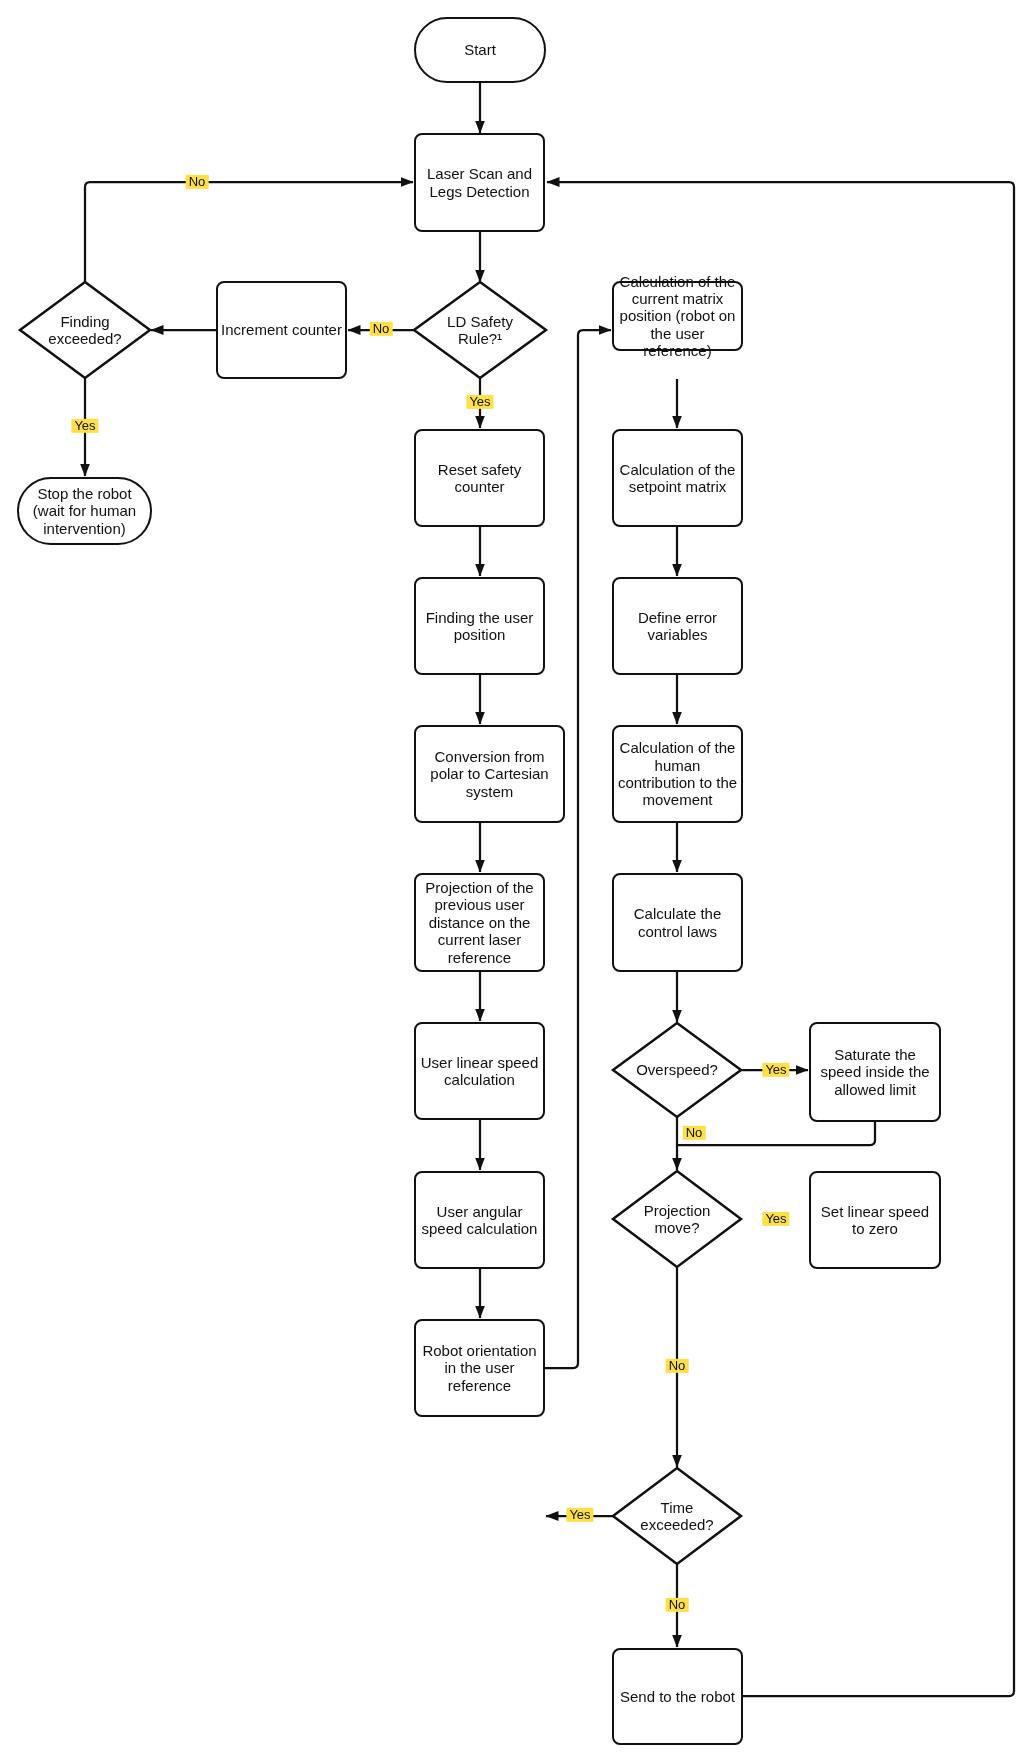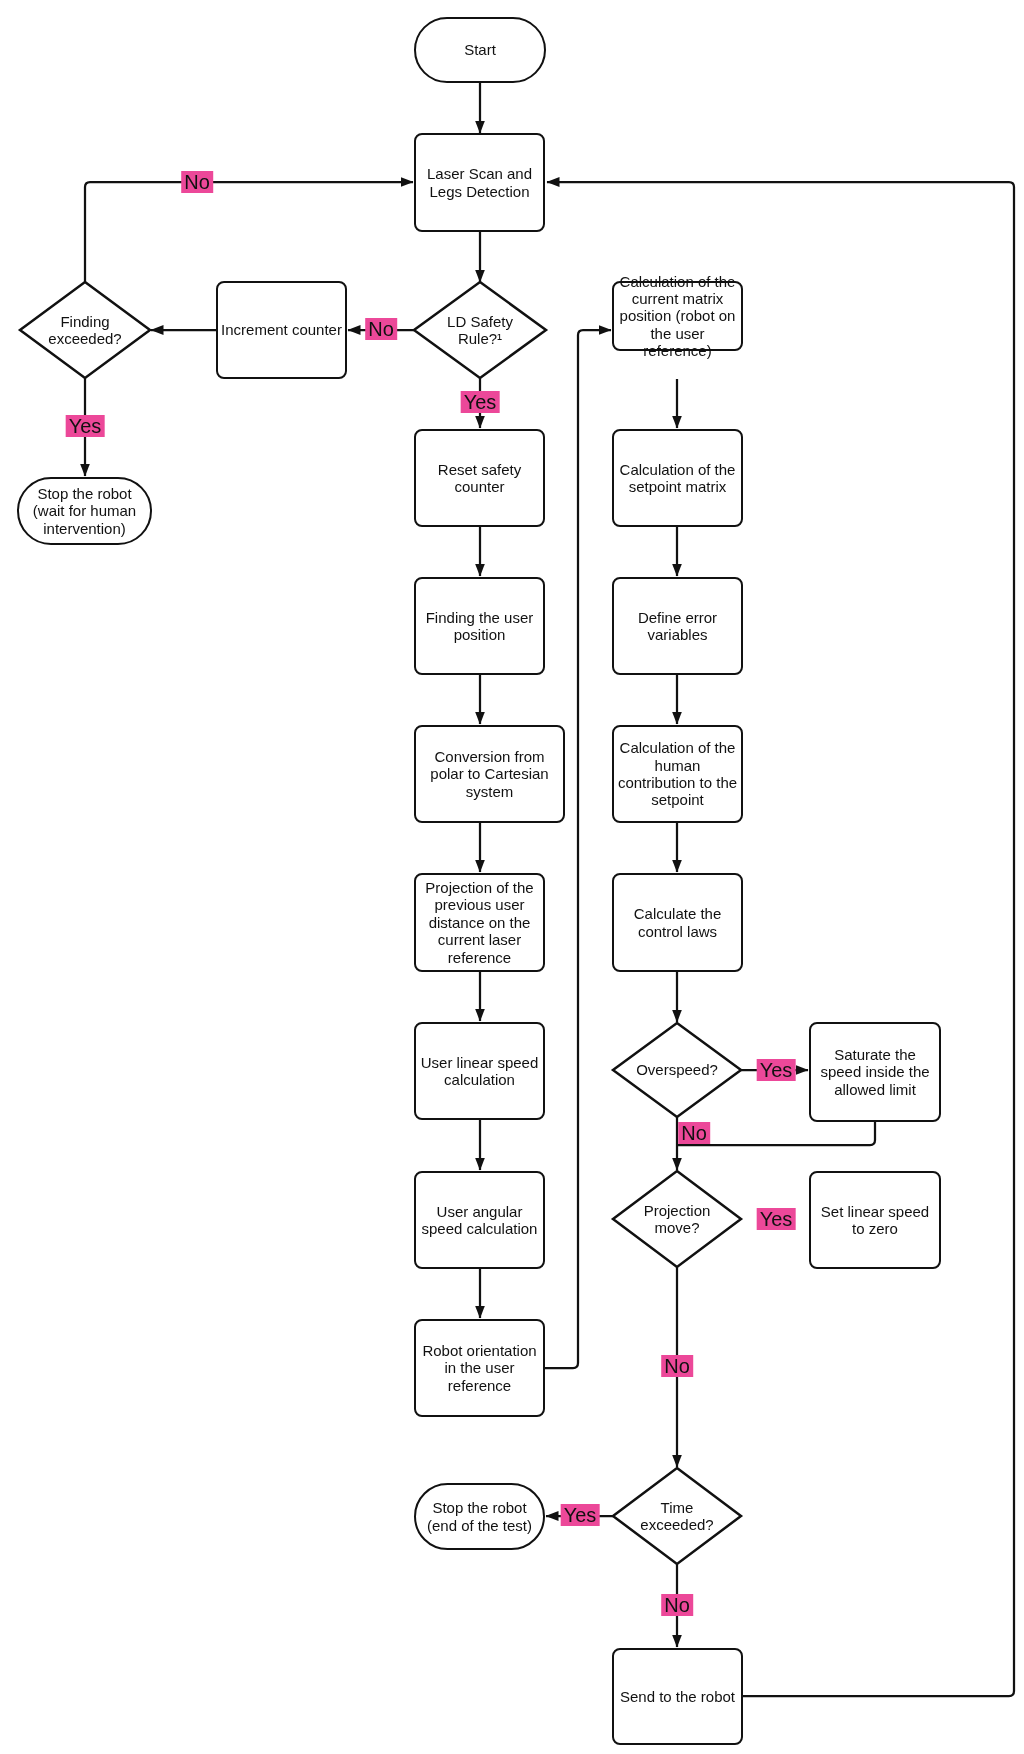--- a/index.html
+++ b/index.html
@@ -14,21 +14,21 @@
     display:flex;align-items:center;justify-content:center;
     text-align:center;font-size:15px;line-height:1.16;padding:12px 2px;
   }
   .term{border-radius:34px;}
   .dlabel{
     position:absolute;transform:translate(-50%,-50%);
     text-align:center;font-size:15px;line-height:1.16;
   }
   .elabel{
     position:absolute;transform:translate(-50%,-50%);
-    font-size:20px;line-height:1.1;background:#ec4899;padding:0 3px;
+    font-size:13px;line-height:1.1;background:#fde047;padding:0 3px;
     white-space:nowrap;
   }
 </style>
 </head>
 <body>
 
 <div class="canvas">
 
   <svg class="wires" width="1024" height="1754" viewBox="0 0 1024 1754">
     <defs>
@@ -72,23 +72,20 @@
       <polygon points="677,1468 741,1516 677,1564 613,1516"></polygon>
     </g>
   </svg>
 
   <div class="node term" style="left:414px;top:17px;width:132px;height:66px">
     <span>Start</span>
   </div>
   <div class="node term" style="left:17px;top:477px;width:135px;height:68px">
     <span>Stop the robot (wait for human intervention)</span>
   </div>
-  <div class="node term" style="left:414px;top:1483px;width:131px;height:67px">
-    <span>Stop the robot (end of the test)</span>
-  </div>
 
   <div class="node" style="left:414px;top:133px;width:131px;height:99px">
     <span>Laser Scan and Legs Detection</span>
   </div>
   <div class="node" style="left:216px;top:281px;width:131px;height:98px">
     <span>Increment counter</span>
   </div>
   <div class="node" style="left:612px;top:281px;width:131px;height:70px">
     <span>Calculation of the current matrix position (robot on the user reference)</span>
   </div>
@@ -101,21 +98,21 @@
   <div class="node" style="left:414px;top:577px;width:131px;height:98px">
     <span>Finding the user position</span>
   </div>
   <div class="node" style="left:612px;top:577px;width:131px;height:98px">
     <span>Define error variables</span>
   </div>
   <div class="node" style="left:414px;top:725px;width:151px;height:98px">
     <span>Conversion from polar to Cartesian system</span>
   </div>
   <div class="node" style="left:612px;top:725px;width:131px;height:98px">
-    <span>Calculation of the human contribution to the setpoint</span>
+    <span>Calculation of the human contribution to the movement</span>
   </div>
   <div class="node" style="left:414px;top:873px;width:131px;height:99px">
     <span>Projection of the previous user distance on the current laser reference</span>
   </div>
   <div class="node" style="left:612px;top:873px;width:131px;height:99px">
     <span>Calculate the control laws</span>
   </div>
   <div class="node" style="left:414px;top:1022px;width:131px;height:98px">
     <span>User linear speed calculation</span>
   </div>

